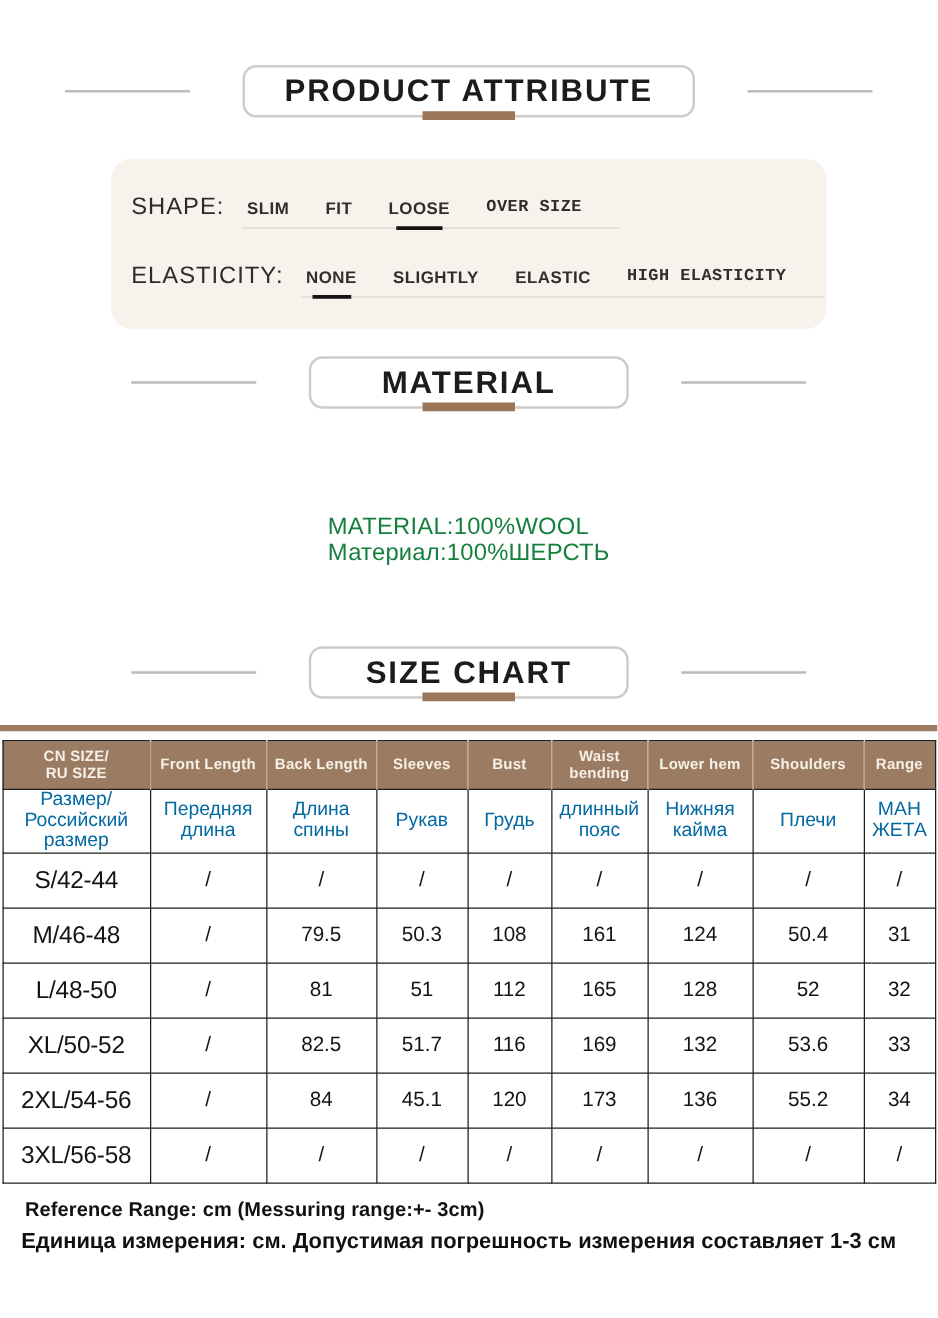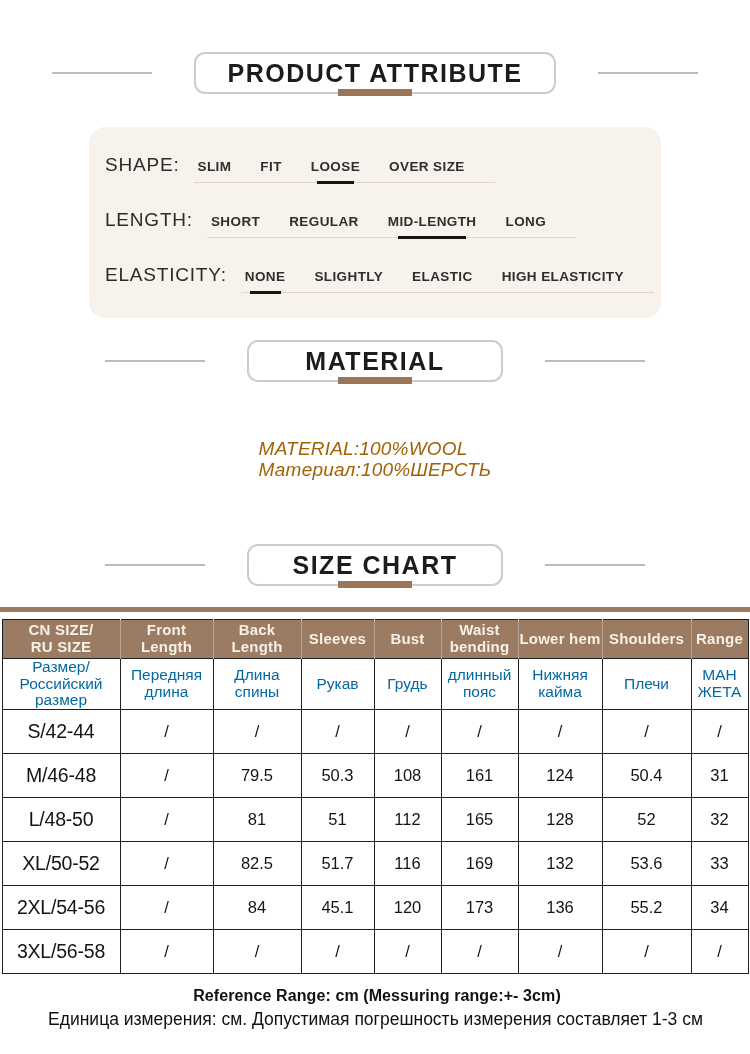--- a/index.html
+++ b/index.html
@@ -88,61 +88,60 @@
   }
   .attr-opt {
     position: relative;
     font-size: 13.5px;
     font-weight: 600;
     letter-spacing: 0.4px;
     color: #2e2e2e;
     margin-right: 29px;
     white-space: nowrap;
   }
-  .attr-opt:last-child { margin-right: 0; }
+  .attr-opt:last-child { margin-right: 0; font-family: Liberation Mono, monospace; }
   .attr-opt.selected::after {
     content: "";
     position: absolute;
     left: 12%;
     right: 12%;
     bottom: -10px;
     height: 3.5px;
     background: #141414;
   }
 
   
   .material-text {
     width: fit-content;
-    margin: 56px auto 0 auto;
+    margin: 84px auto 0 auto;
     font-size: 19px;
     font-weight: 500;
-    color: #a16207;
+    color: #15803d;
     line-height: 21px;
     letter-spacing: 0.2px;
-    font-style: italic;
   }
 
   
   .table-topbar {
     width: 750px;
     height: 5px;
     background: #9b7b61;
     margin-top: 21px;
   }
   table.size-table {
     width: 746px;
     margin: 7px auto 0 auto;
     border-collapse: collapse;
     table-layout: fixed;
     border: 1px solid #1f1f1f;
   }
   .size-table th {
     background: #9b7c63;
     color: #f7f0e6;
-    font-size: 15px;
+    font-size: 12px;
     font-weight: 600;
     height: 39px;
     letter-spacing: 0.2px;
     border: 0;
     border-left: 1px solid rgba(255,255,255,0.30);
     white-space: pre-line;
     line-height: 1.12;
     padding: 1px 0;
     margin-left: 16px;
   }
@@ -163,31 +162,31 @@
     height: 44px;
     font-size: 16.5px;
     color: #141414;
   }
   .size-table tr.row-data td.size-cell {
     font-size: 19.5px;
     letter-spacing: -0.2px;
   }
 
   
-  .footer-notes { margin: 13px 0 0 4px; text-align: center; }
+  .footer-notes { margin: 13px 0 0 20px; }
   .footer-line-en {
     font-size: 16px;
     font-weight: 700;
     color: #111111;
     letter-spacing: 0.1px;
   }
   .footer-line-ru {
     margin: 4px 0 0 -3px;
     font-size: 17.5px;
-    font-weight: 400;
+    font-weight: 700;
     color: #111111;
   }
 </style>
 </head>
 <body>
 
 <div class="section-header sh-product">
   <div class="side-line"></div>
   <div class="header-box">
     <span class="header-title">PRODUCT ATTRIBUTE</span>
@@ -201,29 +200,20 @@
   <div class="attr-row">
     <span class="attr-label">SHAPE:</span>
     <span class="attr-options">
       <span class="attr-opt">SLIM</span>
       <span class="attr-opt">FIT</span>
       <span class="attr-opt selected">LOOSE</span>
       <span class="attr-opt">OVER SIZE</span>
     </span>
   </div>
 
-  <div class="attr-row">
-    <span class="attr-label">LENGTH:</span>
-    <span class="attr-options">
-      <span class="attr-opt">SHORT</span>
-      <span class="attr-opt">REGULAR</span>
-      <span class="attr-opt selected">MID-LENGTH</span>
-      <span class="attr-opt">LONG</span>
-    </span>
-  </div>
 
   <div class="attr-row">
     <span class="attr-label">ELASTICITY:</span>
     <span class="attr-options">
       <span class="attr-opt selected">NONE</span>
       <span class="attr-opt">SLIGHTLY</span>
       <span class="attr-opt">ELASTIC</span>
       <span class="attr-opt">HIGH ELASTICITY</span>
     </span>
   </div>

